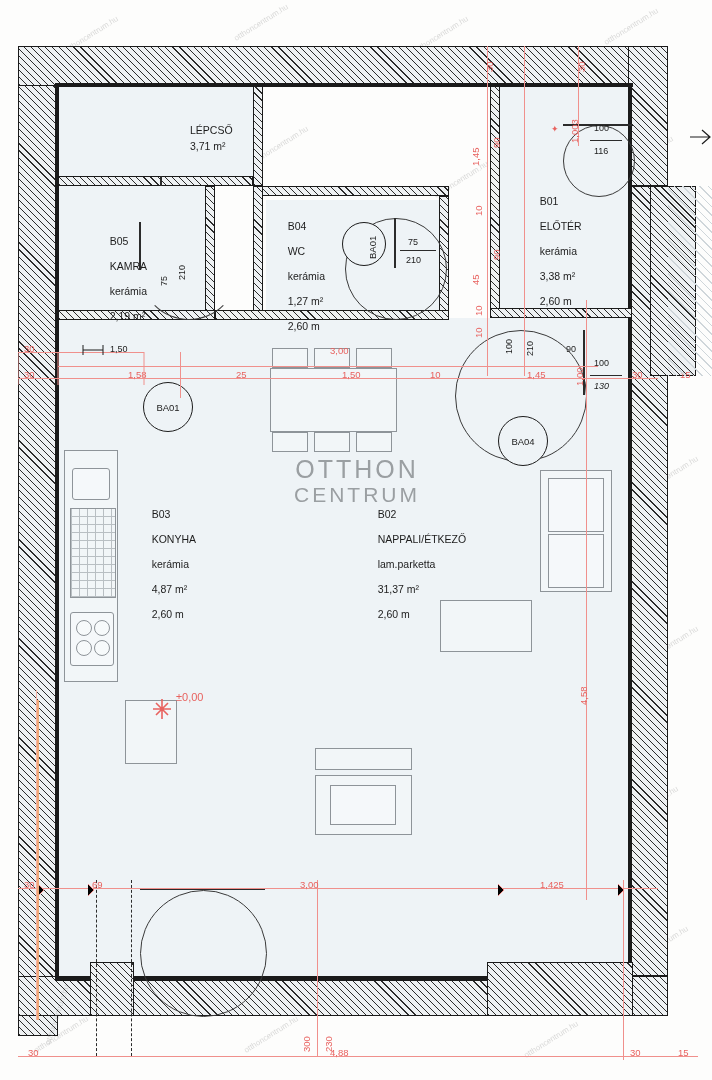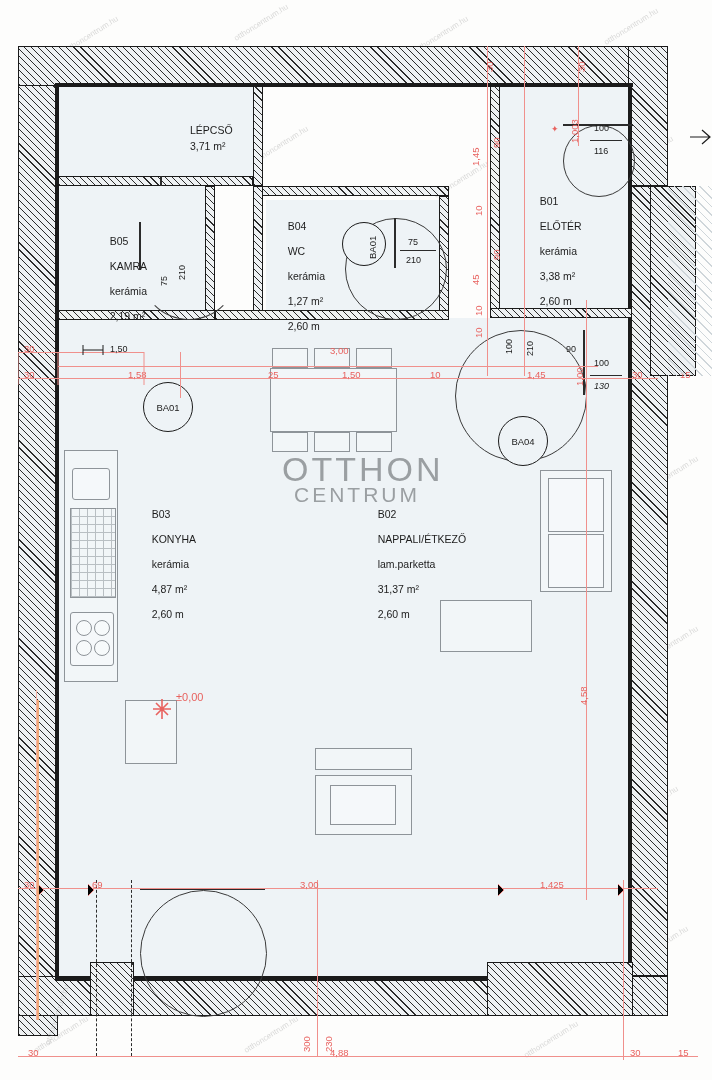--- a/index.html
+++ b/index.html
@@ -25,21 +25,21 @@
   .bl{position:absolute;background:#2b2b2b;}
   .circ{position:absolute;border:1px solid #1c1c1c;border-radius:50%;background:#eef3f6;
         display:flex;align-items:center;justify-content:center;font-size:9.5px;color:#1c1c1c;}
   .door{position:absolute;border:1px solid #3a3a3a;border-radius:50%;}
   .fur{position:absolute;border:1px solid #8e9499;background:rgba(255,255,255,0.25);}
   .wm{position:absolute;color:#8f8f8f;opacity:.33;font-size:8px;transform:rotate(-32deg);white-space:nowrap;}
   .vert{transform-origin:0 0;transform:rotate(-90deg);}
   
   #logo{position:absolute;left:282px;top:455px;width:150px;text-align:center;color:#7f8386;opacity:.75;}
   #logo .mark{font-size:86px;line-height:78px;font-weight:bold;letter-spacing:-4px;}
-  #logo .t1{font-size:34px;letter-spacing:3px;line-height:28px;}
+  #logo .t1{font-size:25px;letter-spacing:3px;line-height:28px;}
   #logo .t2{font-size:21px;letter-spacing:3px;line-height:24px;}
 </style>
 </head>
 <body>
 
 <div id="stage">
 
   <div class="wm" style="left:60px;top:30px;">otthoncentrum.hu</div>
   <div class="wm" style="left:230px;top:18px;">otthoncentrum.hu</div>
   <div class="wm" style="left:410px;top:30px;">otthoncentrum.hu</div>
@@ -279,21 +279,21 @@
       <span class="vert" style="position:absolute;left:4px;top:16px;">10</span>
     </div>
   <div class="dimred" style="left:566px;top:117px;">
       <span class="vert" style="position:absolute;left:4px;top:26px;">1,003</span>
     </div>
   <div class="dimred" style="left:551px;top:124px;color:#e8625f;"><span style="font-size:9px;">✦</span></div>
 
   <div class="dimred" style="left:24px;top:344px;"><span>30</span></div>
   <div class="dimred" style="left:24px;top:370px;"><span>30</span></div>
   <div class="dimred" style="left:128px;top:370px;"><span>1,58</span></div>
-  <div class="dimred" style="left:268px;top:370px;"><span>25</span></div>
+  <div class="dimred" style="left:236px;top:370px;"><span>25</span></div>
   <div class="dimred" style="left:342px;top:370px;"><span>1,50</span></div>
   <div class="dimred" style="left:430px;top:370px;"><span>10</span></div>
   <div class="dimred" style="left:330px;top:346px;"><span>3,00</span></div>
   <div class="dimred" style="left:527px;top:370px;"><span>1,45</span></div>
   <div class="dimred" style="left:571px;top:362px;">
       <span class="vert" style="position:absolute;left:4px;top:24px;">1,00</span>
     </div>
   <div class="dimred" style="left:632px;top:370px;"><span>30</span></div>
   <div class="dimred" style="left:680px;top:370px;"><span>15</span></div>
   <div class="dimblk" style="left:110px;top:344px;"><span>1,50</span></div>

